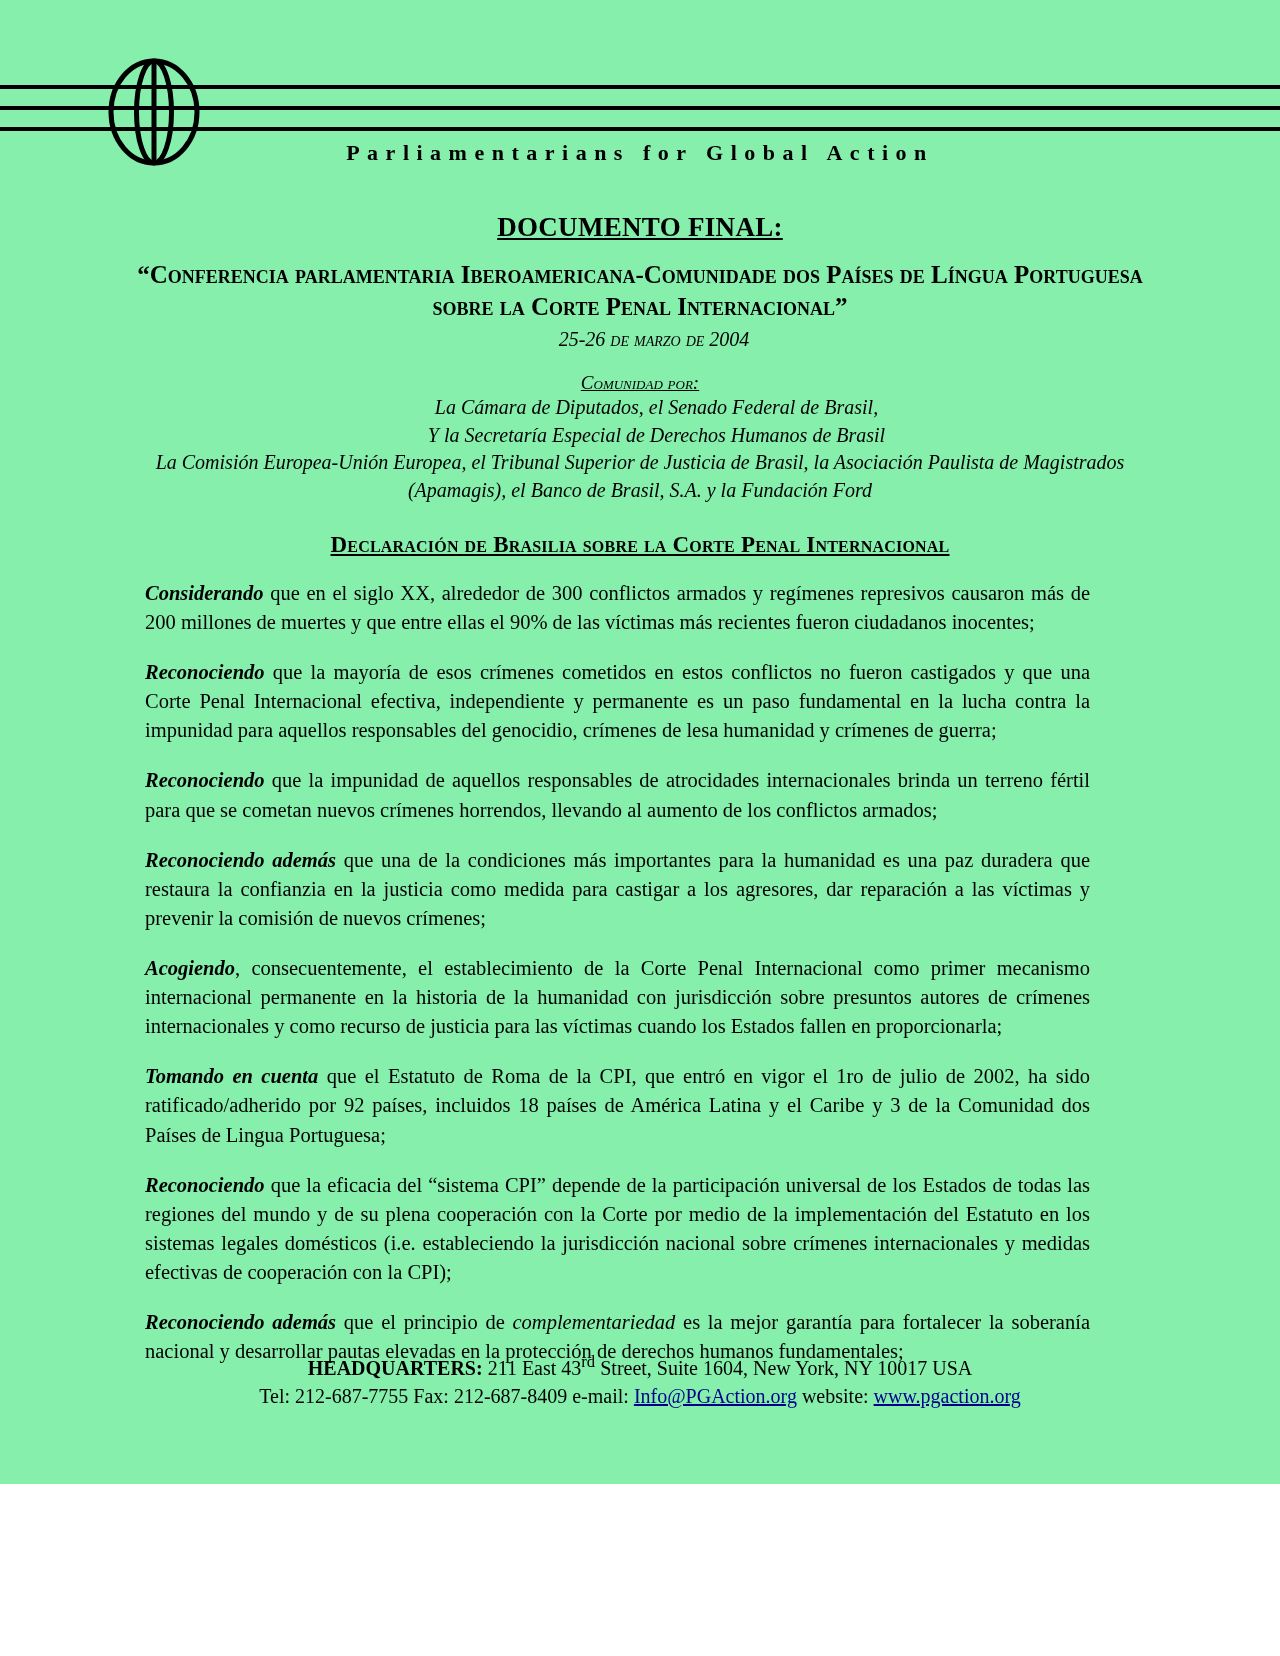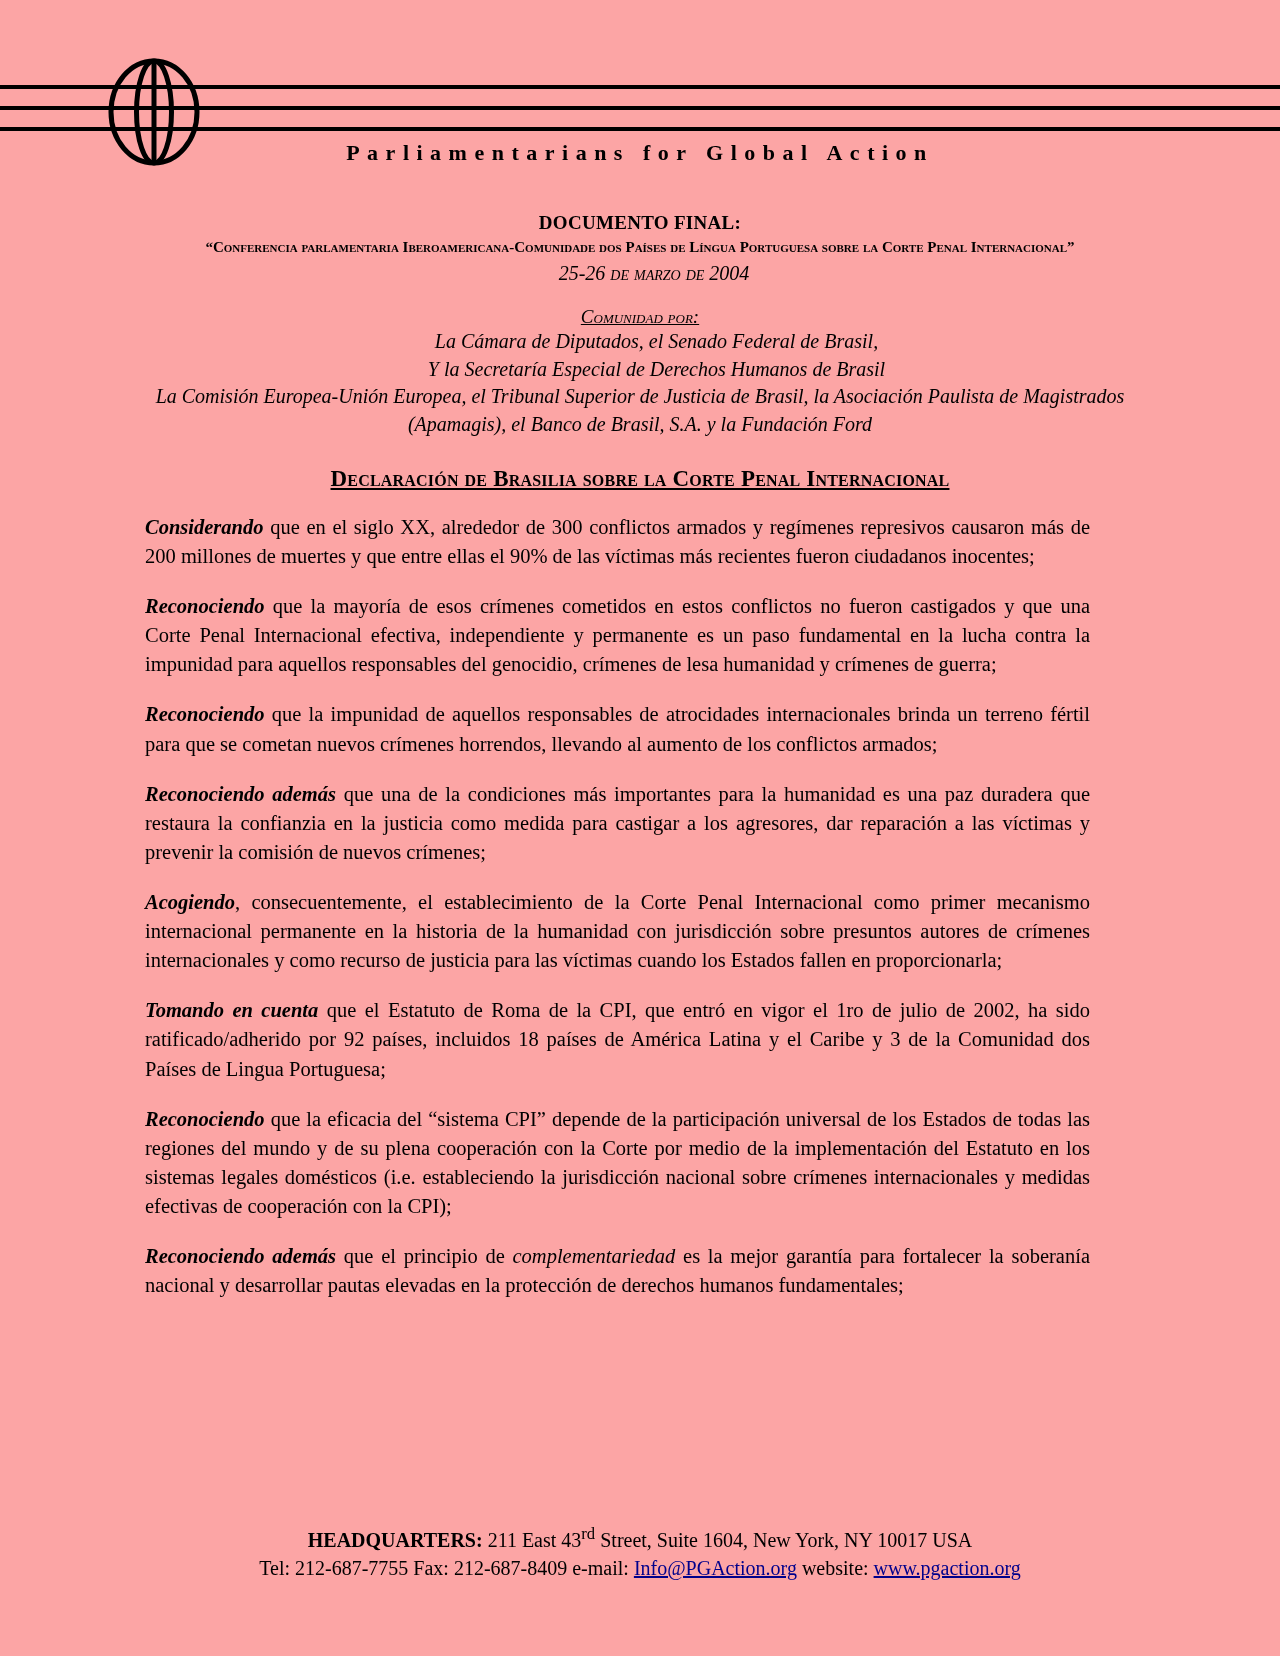--- a/index.html
+++ b/index.html
@@ -3,22 +3,22 @@
 <meta charset="utf-8">
 <style>
   html, body {
     margin: 0;
     padding: 0;
     background: #ffffff;
   }
   .page {
     position: relative;
     width: 1280px;
-    height: 1656px;
-    background: #fca5a5;
+    height: 1484px;
+    background: #86efac;
     margin: 0 auto;
     overflow: hidden;
     font-family: "Liberation Serif", "DejaVu Serif", serif;
     color: #000000;
   }
 
   
   .letterhead {
     position: relative;
     height: 190px;
@@ -62,31 +62,32 @@
     letter-spacing: 7.5px;
     color: #000;
   }
 
   
   .title-block {
     text-align: center;
     margin-top: 22px;
   }
   .doc-title {
-    font-size: 19px;
-    font-weight: bold;
+    font-size: 27px;
+    font-weight: bold;
+    text-decoration: underline;
     letter-spacing: 0.3px;
     line-height: 1.15;
   }
   .conf-title {
-    font-size: 15px;
+    font-size: 25px;
     font-weight: bold;
     font-variant: small-caps;
     line-height: 1.28;
-    margin-top: 4px;
+    margin-top: 16px;
     padding: 0 120px;
   }
   .conf-date {
     font-size: 20px;
     font-style: italic;
     font-variant: small-caps;
     margin-top: 5px;
     margin-left: 28px;
   }
 

